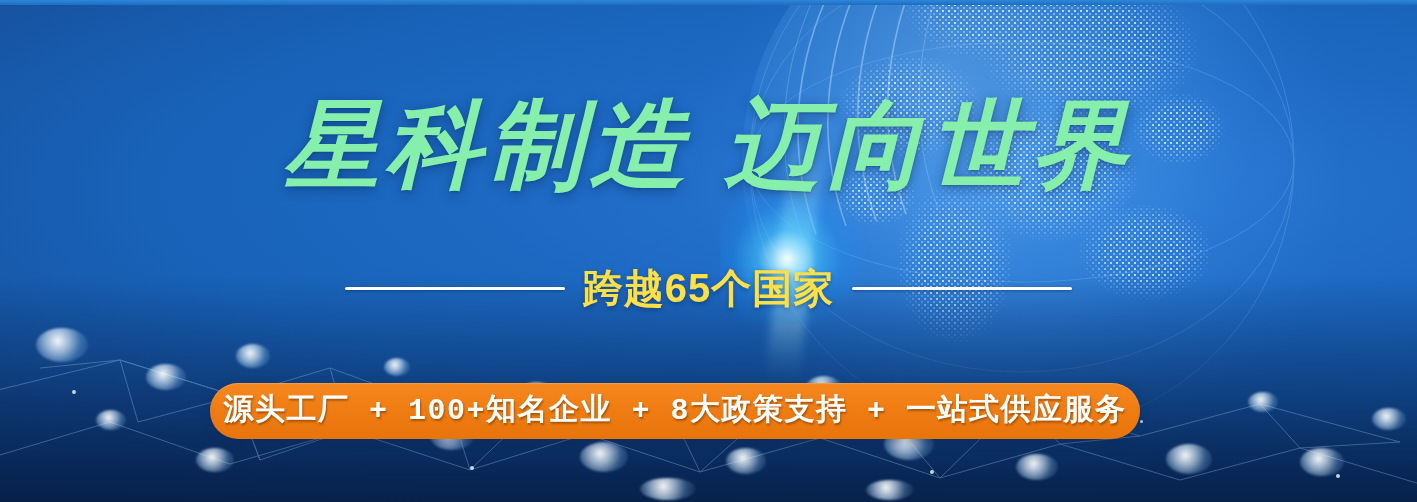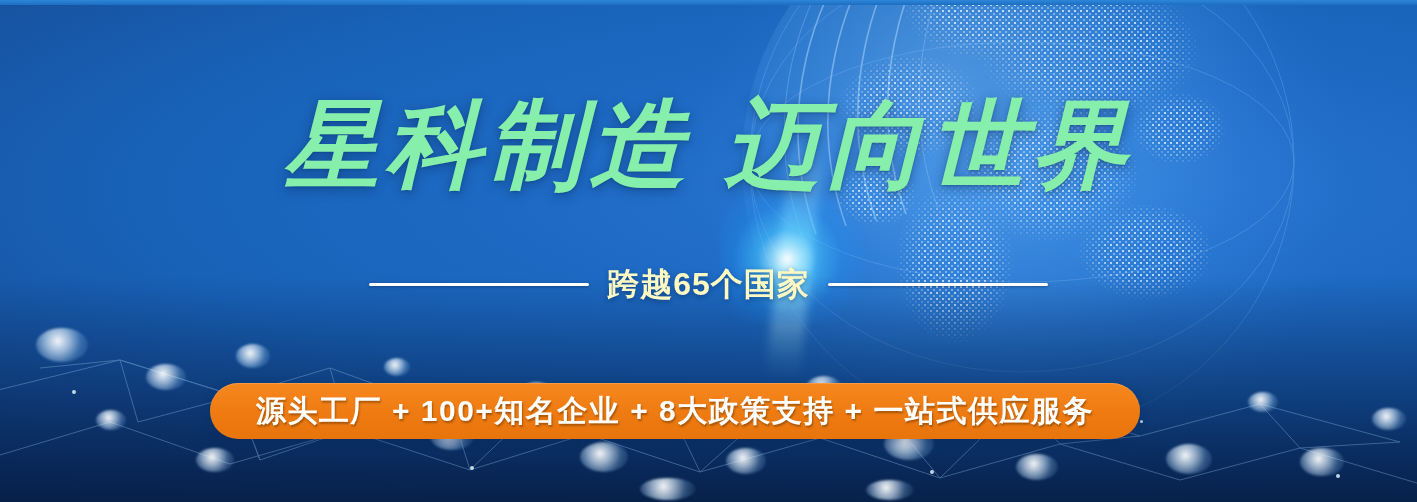--- a/index.html
+++ b/index.html
@@ -160,41 +160,42 @@
     gap: 18px;
   }
   .rule {
     height: 3px;
     width: 220px;
     background: #ffffff;
     border-radius: 2px;
     box-shadow: 0 1px 3px rgba(5,35,80,.45);
   }
   #subtitle {
-    color: #fef9c3;
-    font-size: 32px;
+    color: #fde047;
+    font-size: 40px;
     font-weight: 700;
     letter-spacing: 1px;
     line-height: 1;
     white-space: nowrap;
     text-shadow: 0 2px 5px rgba(6,35,80,.45);
   }
 
   #cta-pill {
     position: absolute;
     left: 210px;
     top: 383px;
     width: 930px;
     height: 56px;
     border-radius: 28px;
     background: linear-gradient(180deg, #f5871f 0%, #ef7c12 50%, #e8740c 100%);
     box-shadow: 0 3px 10px rgba(8,38,85,.35), inset 0 1px 0 rgba(255,255,255,.18);
     display: flex;
     align-items: center;
     justify-content: center;
+    font-family: Liberation Mono, monospace;
   }
   #cta-text {
     color: #ffffff;
     font-size: 30px;
     font-weight: 700;
     letter-spacing: 1.5px;
     line-height: 1;
     white-space: nowrap;
     text-shadow: 1px 2px 2px rgba(110,55,0,.55);
   }

